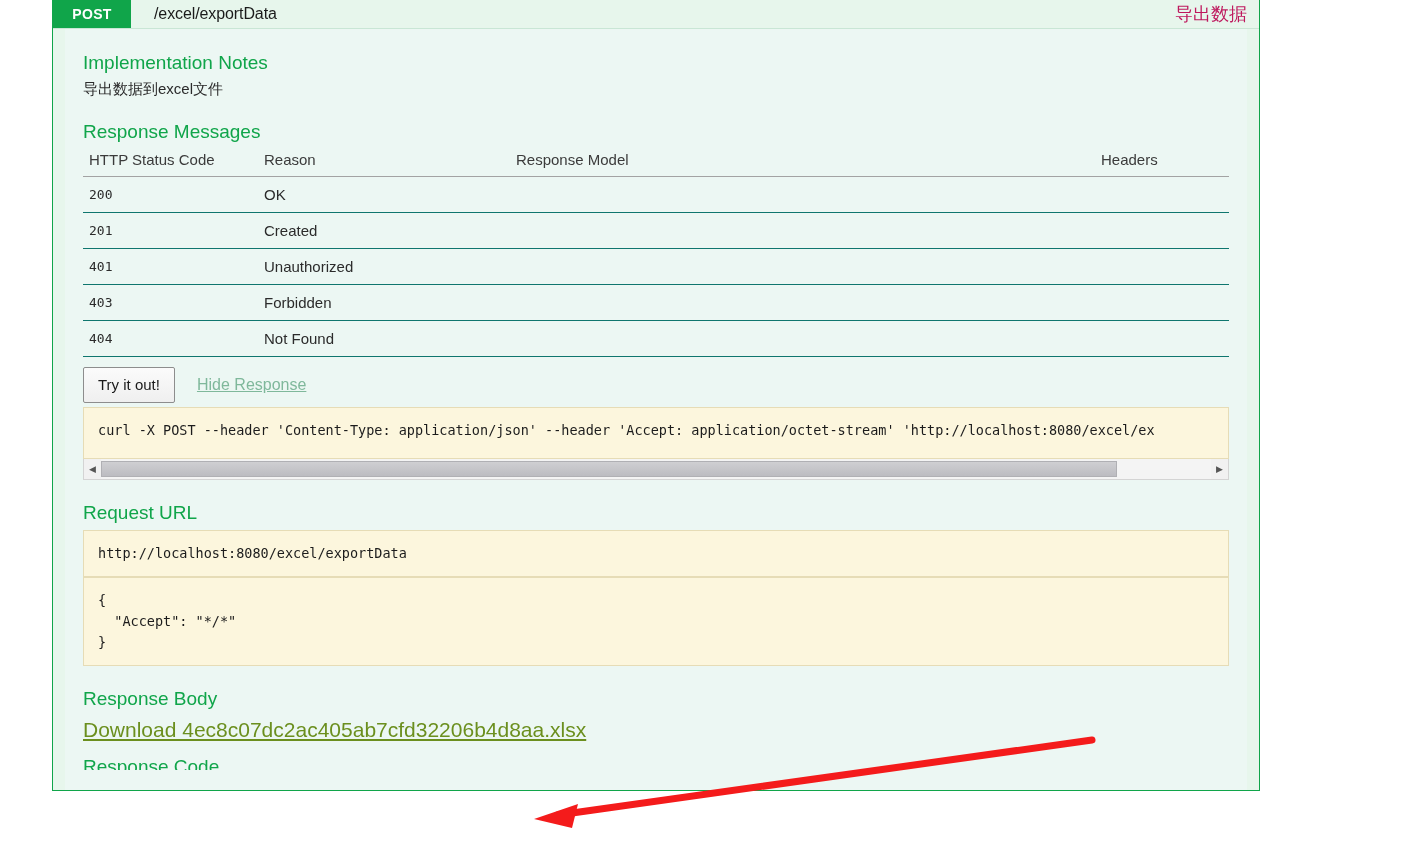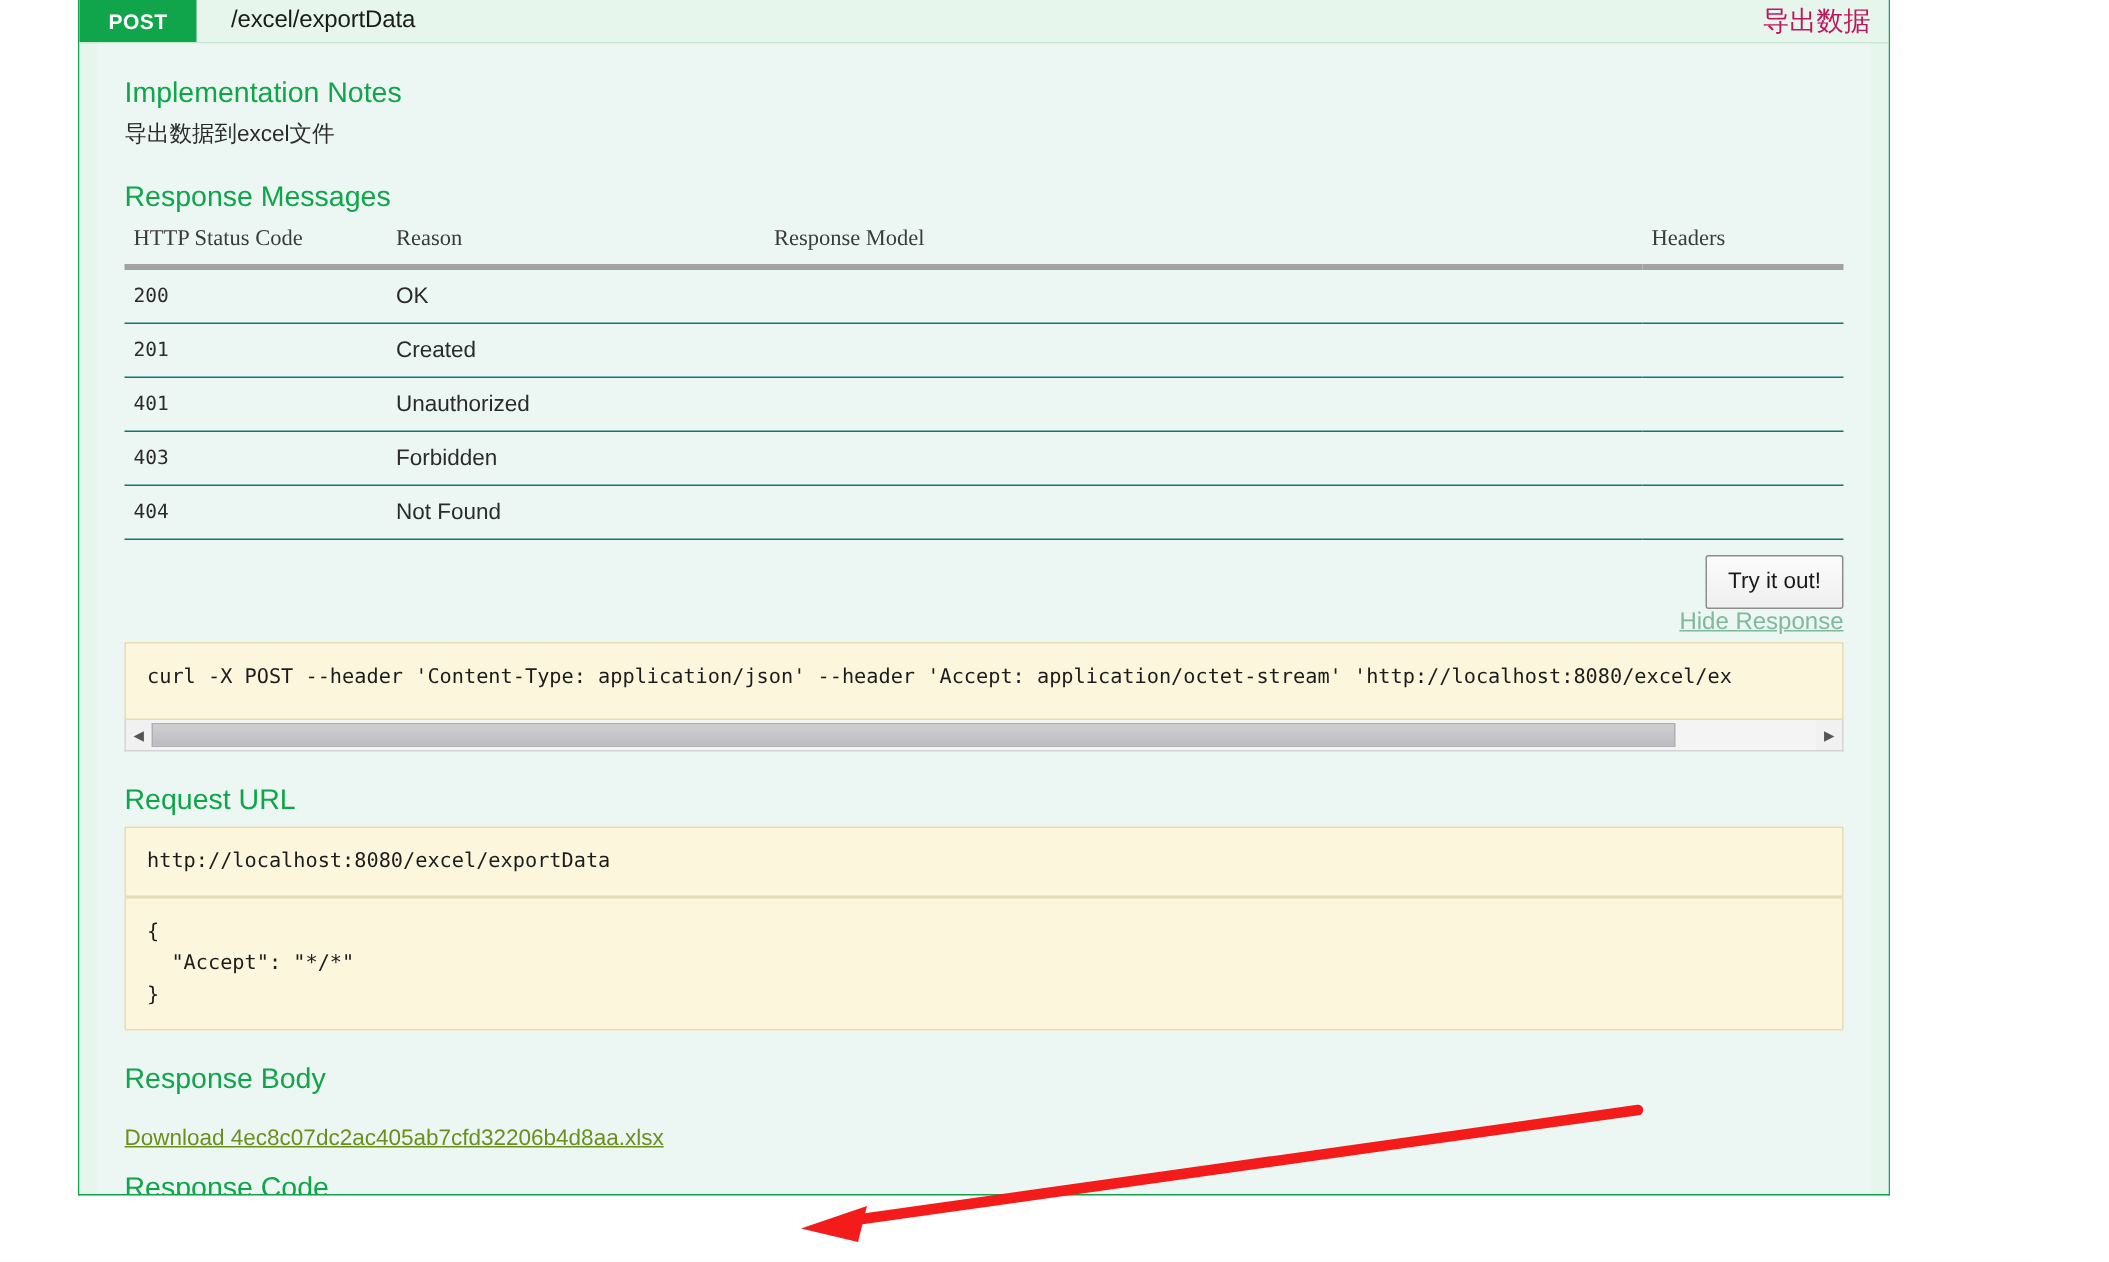--- a/index.html
+++ b/index.html
@@ -103,45 +103,43 @@
     border-collapse: collapse;
     margin-top: 8px;
     font-family: "Liberation Sans", sans-serif;
   }
   table.resp th {
     text-align: left;
     font-size: 15px;
     font-weight: normal;
     color: #3b3b3b;
     padding: 0 0 8px 6px;
-    border-bottom: 4px solid #a3a3a3;
-    font-family: Liberation Serif, serif;
+    border-bottom: 1px solid #a3a3a3;
   }
   table.resp td {
     font-size: 14px;
     color: #2b2b2b;
     padding: 9px 0 9px 6px;
     border-bottom: 1px solid #0f766e;
   }
   table.resp td.code {
     font-family: "DejaVu Sans Mono", monospace;
     font-size: 13px;
   }
   table.resp td.reason { font-size: 15px; }
   col.c1 { width: 175px; }
   col.c2 { width: 252px; }
   col.c3 { width: 585px; }
 
   
   .btn-row {
     display: flex;
-    align-items: flex-end;
+    align-items: center;
     margin-top: 10px;
     margin-bottom: 2px;
-    flex-direction: column;
   }
   .try-btn {
     background: linear-gradient(#fbfbfb, #efefef);
     border: 1px solid #8d8d8d;
     border-radius: 2px;
     font-size: 15px;
     color: #1a1a1a;
     padding: 8px 14px 9px 14px;
     font-family: "Liberation Sans", sans-serif;
     cursor: pointer;
@@ -214,23 +212,23 @@
     background: linear-gradient(#cfcfd2, #bcbcc1);
     border: 1px solid #b0b0b4;
     box-sizing: border-box;
     cursor: pointer;
   }
 
   
   .dl-link {
     display: inline-block;
     color: #6b8f1e;
-    font-size: 15px;
+    font-size: 21px;
     text-decoration: underline;
-    margin-top: 13px;
+    margin-top: 2px;
     font-family: "Liberation Sans", sans-serif;
     cursor: pointer;
   }
   .resp-body-head { margin-bottom: 0; }
 
   .cutoff-head {
     color: #10a54a;
     font-size: 19px;
     margin: 14px 0 0 0;
     font-family: "Liberation Sans", sans-serif;

